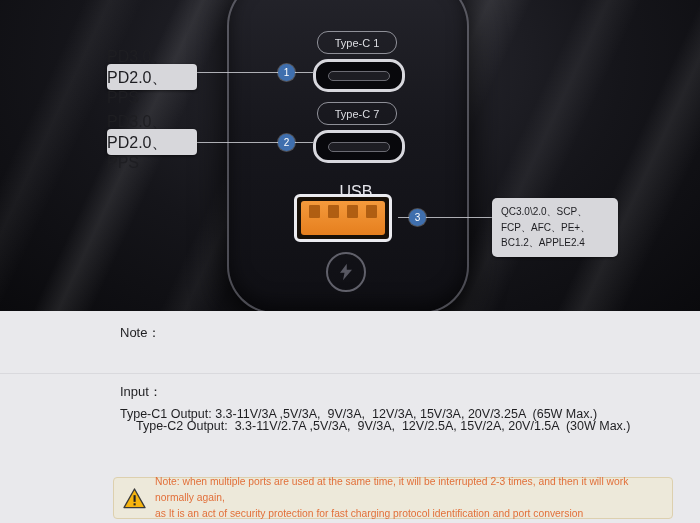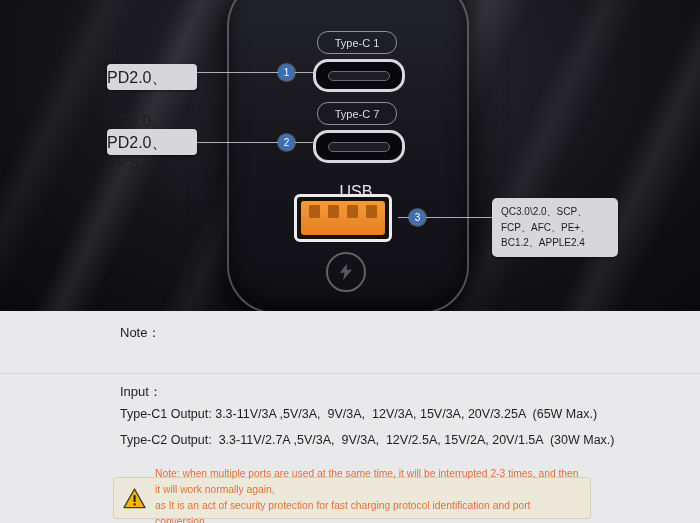--- a/index.html
+++ b/index.html
@@ -83,21 +83,21 @@
   }
   
   .specs {
     position:absolute; left:0; top:311px; width:700px; height:212px;
     background:#e9e9ec; color:#1f1f22;
   }
   .specs .divider { position:absolute; left:0; top:62px; width:700px; height:1px; background:#d9d9dd; }
   .spec-title { position:absolute; left:120px; font-size:13px; }
   .spec-line  { position:absolute; left:120px; font-size:12.5px; white-space:pre; }
   .note-box {
-    position:absolute; left:113px; top:166px; width:478px; height:42px;
+    position:absolute; left:113px; top:166px; width:560px; height:42px;
     background:#ede9da; border:1px solid #ddd0ae; border-radius:4px;
     display:flex; align-items:center; gap:9px; padding:3px 10px 3px 9px;
     box-sizing:border-box;
   }
   .note-text { font-size:10.3px; line-height:1.55; color:#e2703a; }
 </style>
 </head>
 <body>
 
 <div class="stage">
@@ -137,21 +137,21 @@
     </div>
   </div>
 
   <div class="specs">
     <div class="spec-title" style="top:13px;">Note：</div>
 
     <div class="divider"></div>
 
     <div class="spec-title" style="top:72px;">Input：</div>
     <div class="spec-line" style="top:96px;">Type-C1 Output: 3.3-11V/3A ,5V/3A,  9V/3A,  12V/3A, 15V/3A, 20V/3.25A  (65W Max.)</div>
-    <div class="spec-line" style="top:122px;">Type-C2 Output:  3.3-11V/2.7A ,5V/3A,  9V/3A,  12V/2.5A, 15V/2A, 20V/1.5A  (30W Max.)</div>
+    <div class="spec-line" style="top:108px;margin-left:16px;">Type-C2 Output:  3.3-11V/2.7A ,5V/3A,  9V/3A,  12V/2.5A, 15V/2A, 20V/1.5A  (30W Max.)</div>
 
     <div class="note-box">
       <span style="flex:0 0 auto; display:flex;">
         <svg width="23" height="21" viewBox="0 0 24 22" aria-hidden="true">
           <path d="M12 1 L23 20.5 H1 Z" fill="#f6b40e" stroke="#3a3a3a" stroke-width="1.4" stroke-linejoin="round"></path>
           <rect x="11" y="7.5" width="2.2" height="7" fill="#222"></rect>
           <rect x="11" y="16" width="2.2" height="2.2" fill="#222"></rect>
         </svg>
       </span>
       <span class="note-text">

